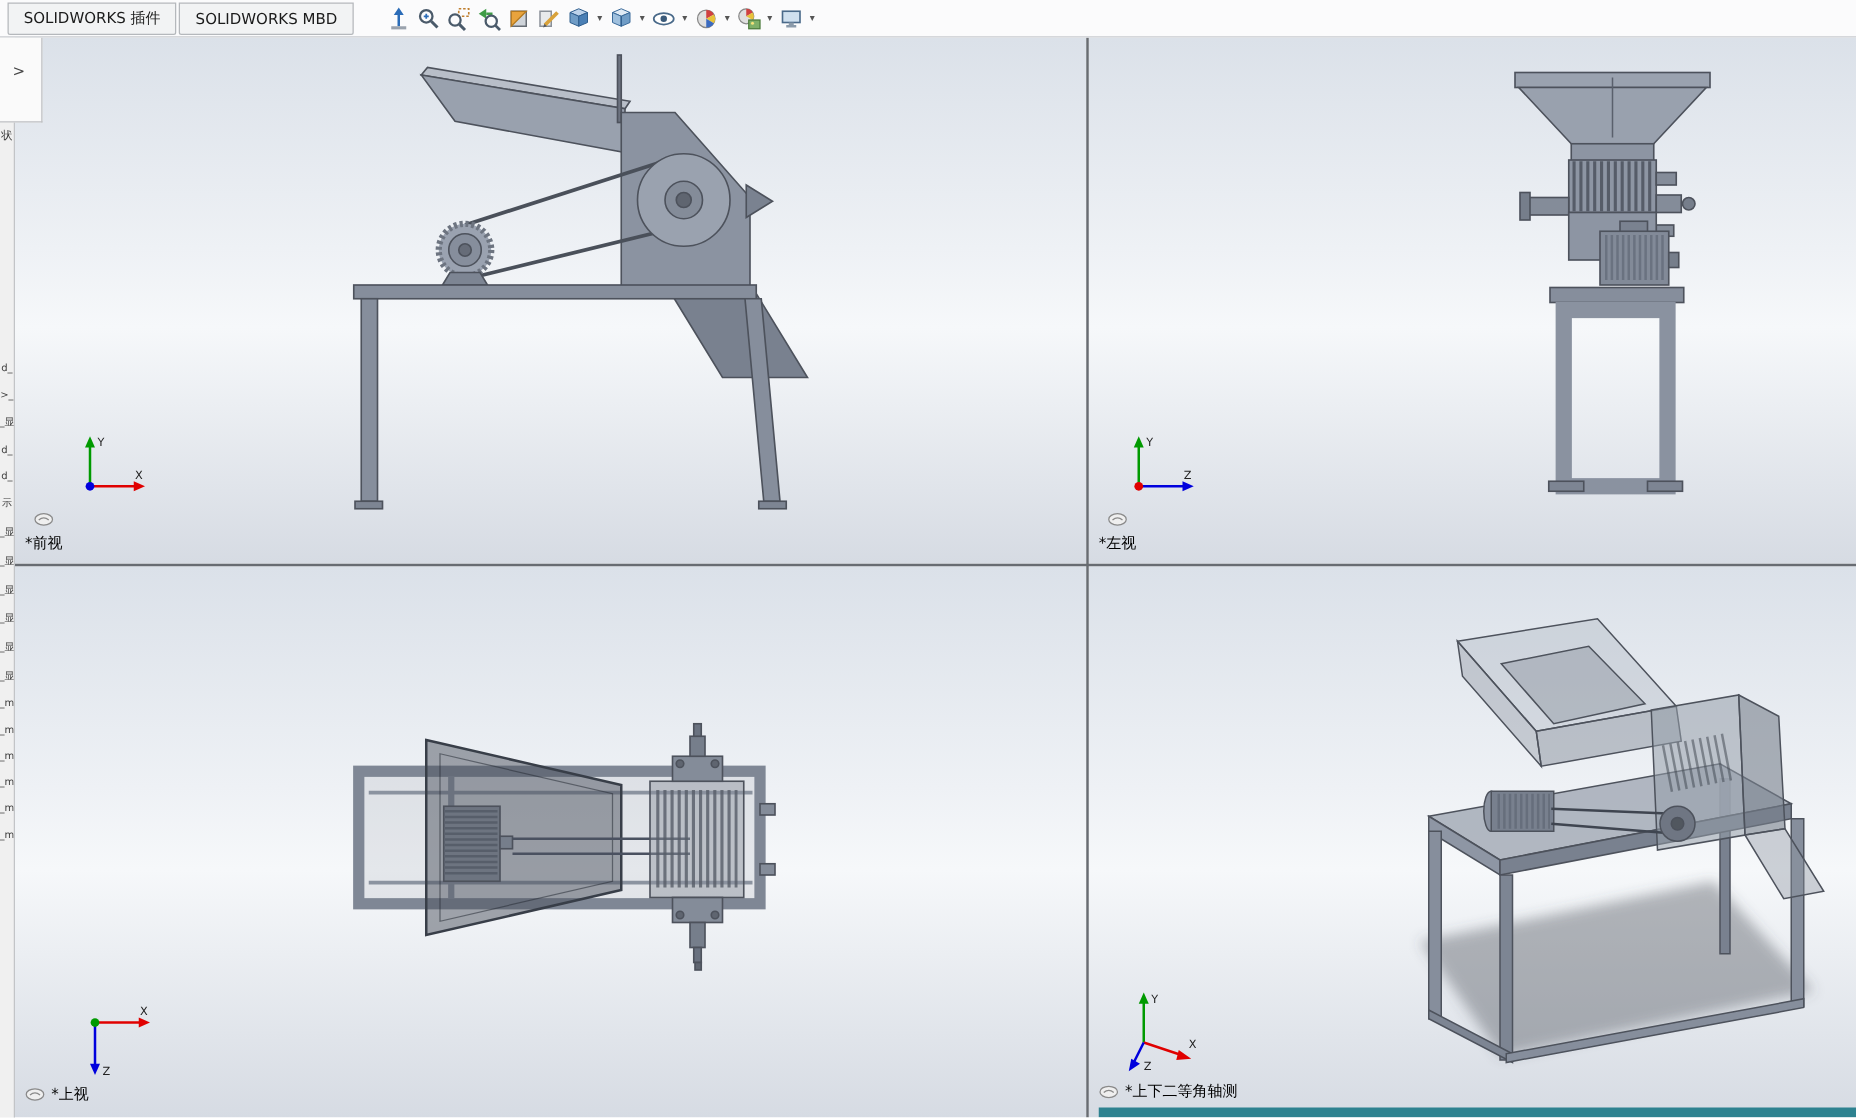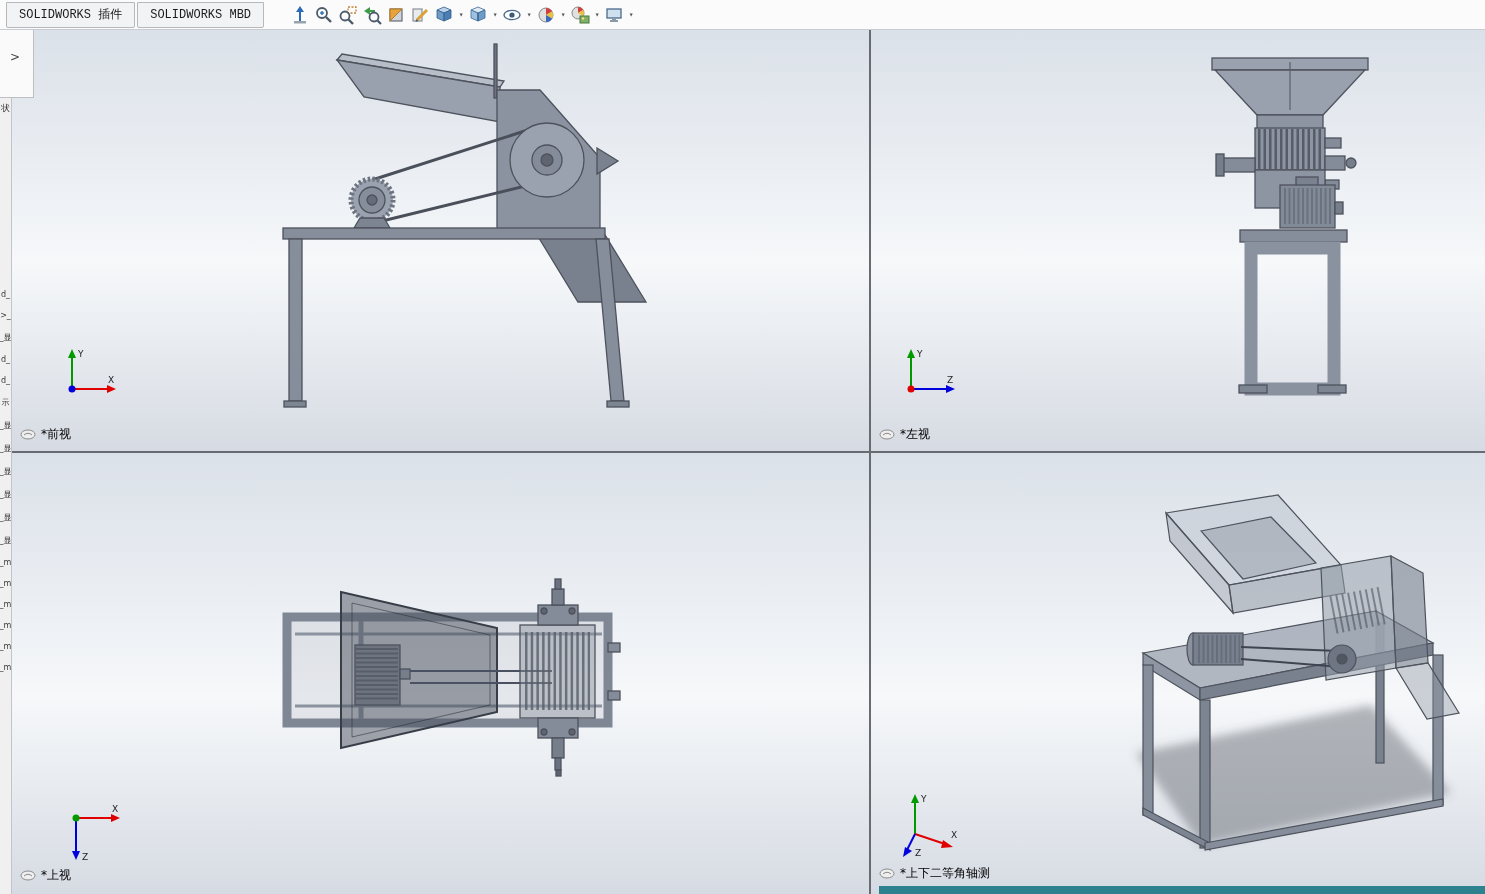--- a/index.html
+++ b/index.html
@@ -1,21 +1,21 @@
 <!DOCTYPE html>
 <html><head>
 <meta charset="utf-8">
 <style>
   * { box-sizing: border-box; margin: 0; padding: 0; }
   html,body { width:1485px; height:894px; overflow:hidden; }
   body { position:relative; background:#ffffff; font-family:"DejaVu Sans","Liberation Sans",sans-serif; }
 
   
   .topbar { position:absolute; left:0; top:0; width:1485px; height:30px; background:#fbfbfc;
-            border-bottom:1px solid #c9ccd0; display:flex; align-items:center; z-index:30;font-family:Liberation Mono, monospace; }
+            border-bottom:1px solid #c9ccd0; display:flex; align-items:center; z-index:30; }
   .tabs { display:flex; align-items:stretch; height:26px; margin-left:6px; }
   .tab { display:flex; align-items:center; padding:0 12px; font-size:12px; color:#1b1b1b;
          background:#f2f3f4; border:1px solid #b5b8bc; border-radius:0 0 2px 2px; margin-right:2px; }
   .toolbar-icons { display:flex; align-items:center; margin-left:22px; }
   .ticon { width:24px; height:24px; display:flex; align-items:center; justify-content:center; cursor:default; }
   .caret { font-size:8px; color:#555; width:10px; text-align:center; }
 
   
   .side-strip { position:absolute; left:0; top:40px; width:12px; height:864px; background:#f0f0f0;
                 border-right:1px solid #c2c4c7; z-index:20; display:flex; flex-direction:column;
@@ -32,21 +32,21 @@
   #vp-left  { left:871px; top:30px;  width:614px; height:421px; }
   #vp-top   { left:12px;  top:453px; width:857px; height:441px; }
   #vp-iso   { left:871px; top:453px; width:614px; height:441px; }
   .divider-v { position:absolute; left:869px; top:30px; width:2px; height:864px; background:#686c72; z-index:10; }
   .divider-h { position:absolute; left:12px; top:451px; width:1473px; height:2px; background:#686c72; z-index:10; }
 
   .model-svg { position:absolute; left:0; top:0; width:100%; height:100%; }
 
   .vp-label { position:absolute; left:8px; display:flex; align-items:center; gap:5px; z-index:5; }
   .vp-label span { font-size:12px; color:#000; }
-  #vp-front .vp-label, #vp-left .vp-label { bottom:8px; }
+  #vp-front .vp-label, #vp-left .vp-label { bottom:8px;flex-direction:column; }
   #vp-top .vp-label { bottom:10px; }
   #vp-iso .vp-label { bottom:12px; }
 
   .triad { position:absolute; z-index:4; }
   #vp-front .triad { left:40px; bottom:44px; }
   #vp-left  .triad { left:20px; bottom:44px; }
   #vp-top   .triad { left:44px; bottom:26px; }
   #vp-iso   .triad { left:22px; bottom:32px; }
   .triad text { font-size:9px; fill:#222; }
 

